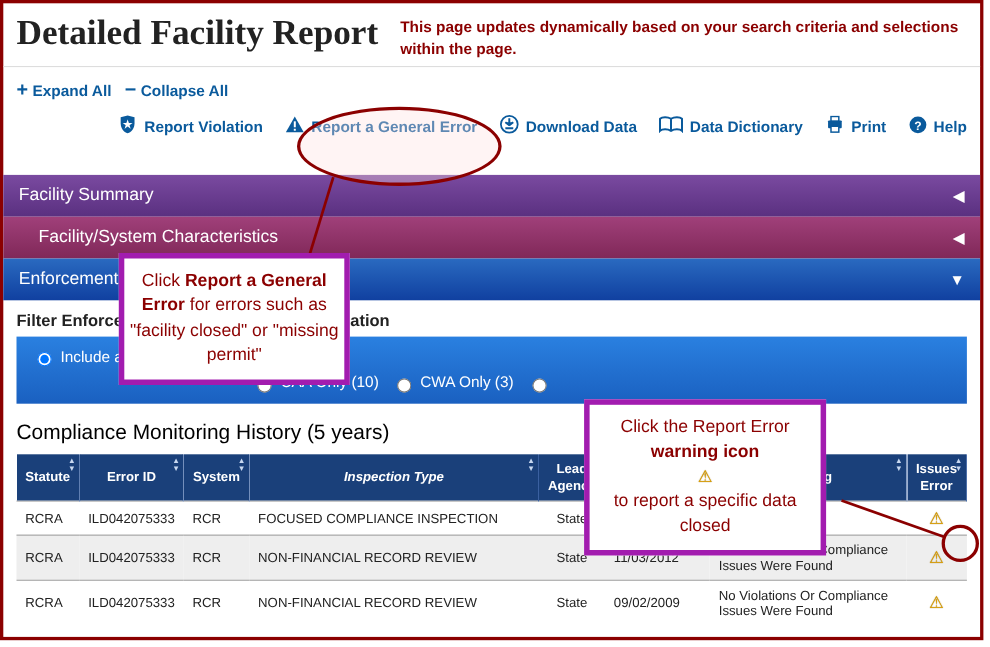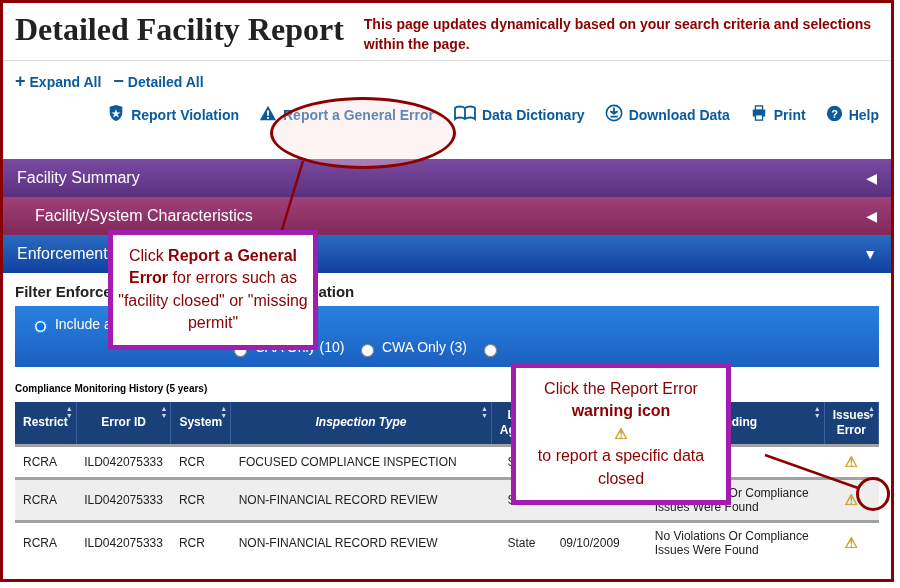--- a/index.html
+++ b/index.html
@@ -89,34 +89,34 @@
   .filter-title { font-weight: bold; color: #222; font-size: 15px; margin-bottom: 6px;}
   .filter-box {
     background: linear-gradient(to bottom, #2a80e0, #1a60c0);
     color: #fff;
     padding: 10px 14px;
     border-radius: 0;
     font-size: 14px;
   }
   .filter-box .row1 { margin-bottom: 6px; }
   .radio { margin-right: 4px; vertical-align: middle; }
-  .comp-title { font-weight: bold; font-size: 10px; padding: 12px 12px 8px 12px; }
+  .comp-title { font-weight: normal; font-size: 19px; padding: 12px 12px 8px 12px; }
   table.data { width: calc(100% - 24px); margin: 0 12px; border-collapse: collapse; font-size: 12px; }
   table.data th {
     background: #1a407a;
     color: #fff;
     padding: 6px 8px;
     text-align: center;
     font-weight: bold;
     border-right: 1px solid #3a60a0;
     position: relative;
     line-height: 1.25;
   }
   table.data th .sort { position: absolute; right: 3px; top: 3px; font-size: 7px; line-height: 7px; color: #c8d8f0; }
-  table.data td { padding: 6px 8px; border-top: 3px solid #a3a3a3; color: #222; }
+  table.data td { padding: 6px 8px; border-top: 1px solid #a3a3a3; color: #222; }
   table.data tr:nth-child(even) td { background: #eee; }
   .warn-ic { color: #e0a000; font-size: 15px; text-shadow: 0 0 1px #806000; }
   
   .callout {
     position: absolute;
     background: #fff;
     border: 5px solid #a21caf;
     color: #8b0000;
     padding: 10px 0;
     font-size: 16px;
@@ -160,21 +160,21 @@
   </div>
   <div class="divider"></div>
 
   <div class="expand-row">
     <span class="link-btn">
       <span class="sym">+</span>
       <span>Expand All</span>
     </span>
     <span class="link-btn">
       <span class="sym">−</span>
-      <span>Detailed All</span>
+      <span>Collapse All</span>
     </span>
   </div>
 
   <div class="toolbar-row">
     <span class="tool-item">
       <span class="ic">
         <svg width="18" height="18" viewBox="0 0 20 20">
             <path fill="#0a5a9c" d="M10 1 L17 3 V9 C17 14 14 18 10 19 C6 18 3 14 3 9 V3 Z"></path>
             <text x="10" y="14" text-anchor="middle" fill="#fff" font-size="11" font-weight="bold">★</text>
           </svg>
@@ -183,39 +183,39 @@
     </span>
     <span class="tool-item">
       <span class="ic">
         <svg width="18" height="18" viewBox="0 0 20 20">
             <path fill="#0a5a9c" d="M10 2 L19 18 H1 Z"></path>
             <rect x="9" y="7" width="2" height="6" fill="#fff"></rect>
             <rect x="9" y="14.5" width="2" height="2" fill="#fff"></rect>
           </svg>
       </span>
       <span>Report a General Error</span>
-    </span>
-    <span class="tool-item">
-      <span class="ic">
-        <svg width="22" height="16" viewBox="0 0 22 16">
-            <path fill="none" stroke="#0a5a9c" stroke-width="1.8" d="M11 3 C8 1 3 1 1 3 V14 C3 12 8 12 11 14 C14 12 19 12 21 14 V3 C19 1 14 1 11 3 Z M11 3 V14"></path>
-          </svg>
-      </span>
-      <span>Data Dictionary</span>
     </span>
     <span class="tool-item">
       <span class="ic">
         <svg width="18" height="18" viewBox="0 0 20 20">
             <circle cx="10" cy="10" r="8.5" fill="none" stroke="#0a5a9c" stroke-width="1.8"></circle>
             <path fill="#0a5a9c" d="M10 4 V11 M10 11 L6 8 M10 11 L14 8" stroke="#0a5a9c" stroke-width="2"></path>
             <path d="M6 8 L10 12 L14 8 Z" fill="#0a5a9c"></path>
             <line x1="6" y1="14" x2="14" y2="14" stroke="#0a5a9c" stroke-width="2"></line>
           </svg>
       </span>
       <span>Download Data</span>
+    </span>
+    <span class="tool-item">
+      <span class="ic">
+        <svg width="22" height="16" viewBox="0 0 22 16">
+            <path fill="none" stroke="#0a5a9c" stroke-width="1.8" d="M11 3 C8 1 3 1 1 3 V14 C3 12 8 12 11 14 C14 12 19 12 21 14 V3 C19 1 14 1 11 3 Z M11 3 V14"></path>
+          </svg>
+      </span>
+      <span>Data Dictionary</span>
     </span>
     <span class="tool-item">
       <span class="ic">
         <svg width="18" height="16" viewBox="0 0 20 18">
             <rect x="3" y="5" width="14" height="8" fill="#0a5a9c" rx="1"></rect>
             <rect x="6" y="1" width="8" height="5" fill="none" stroke="#0a5a9c" stroke-width="1.5"></rect>
             <rect x="6" y="11" width="8" height="6" fill="#fff" stroke="#0a5a9c" stroke-width="1.5"></rect>
           </svg>
       </span>
       <span>Print</span>
@@ -264,21 +264,21 @@
         <input type="radio" class="radio" style="">
       </div>
     </div>
   </div>
 
   <div class="comp-title">Compliance Monitoring History (5 years)</div>
 
   <table class="data">
     <thead>
       <tr>
-        <th><span>Restrict</span><span class="sort">▲<br>▼</span></th>
+        <th><span>Statute</span><span class="sort">▲<br>▼</span></th>
         <th><span>Error ID</span><span class="sort">▲<br>▼</span></th>
         <th><span>System</span><span class="sort">▲<br>▼</span></th>
         <th style="width:260px;font-style:italic;"><span>Inspection Type</span><span class="sort">▲<br>▼</span></th>
         <th><span>Lead Agency</span><span class="sort">▲<br>▼</span></th>
         <th style="width:80px;"><span>Date</span><span class="sort">▲<br>▼</span></th>
         <th style="width:170px;"><span>Finding</span><span class="sort">▲<br>▼</span></th>
         <th><span>Issues Error</span><span class="sort">▲<br>▼</span></th>
       </tr>
     </thead>
     <tbody id="tbody">
@@ -301,38 +301,38 @@
           <td>11/03/2012</td>
           <td>No Violations Or Compliance Issues Were Found</td>
           <td style="text-align:center;"><span class="warn-ic" style="cursor:pointer;">⚠</span></td>
         </tr>
         <tr>
           <td>RCRA</td>
           <td>ILD042075333</td>
           <td>RCR</td>
           <td>NON-FINANCIAL RECORD REVIEW</td>
           <td style="text-align:center;">State</td>
-          <td>09/10/2009</td>
+          <td>09/02/2009</td>
           <td>No Violations Or Compliance Issues Were Found</td>
           <td style="text-align:center;"><span class="warn-ic" style="cursor:pointer;">⚠</span></td>
         </tr>
       </tbody>
   </table>
 
   <div class="oval1"></div>
 
   <div class="callout" style="left:105px; top:227px; width:200px;">
     <span>Click </span><strong>Report a General Error</strong><span> for errors such as "facility closed" or "missing permit"</span>
   </div>
 
   <svg class="line-svg" style="left:275px; top:155px;" width="30" height="80">
       <line x1="25" y1="3" x2="3" y2="75" stroke="#8b0000" stroke-width="2.5"></line>
     </svg>
 
-  <div class="callout" style="left:508px; top:360px; width:210px;">
+  <div class="callout" style="left:528px; top:360px; width:210px;">
     <span>Click the Report Error </span><strong>warning icon</strong><br>
     <span class="warn-ic">⚠</span><br>
     <span>to report a specific data closed</span>
   </div>
 
   <svg class="line-svg" style="left:760px; top:450px;" width="100" height="40">
       <line x1="2" y1="2" x2="95" y2="35" stroke="#8b0000" stroke-width="2.5"></line>
     </svg>
 
   <div class="circle1"></div>

